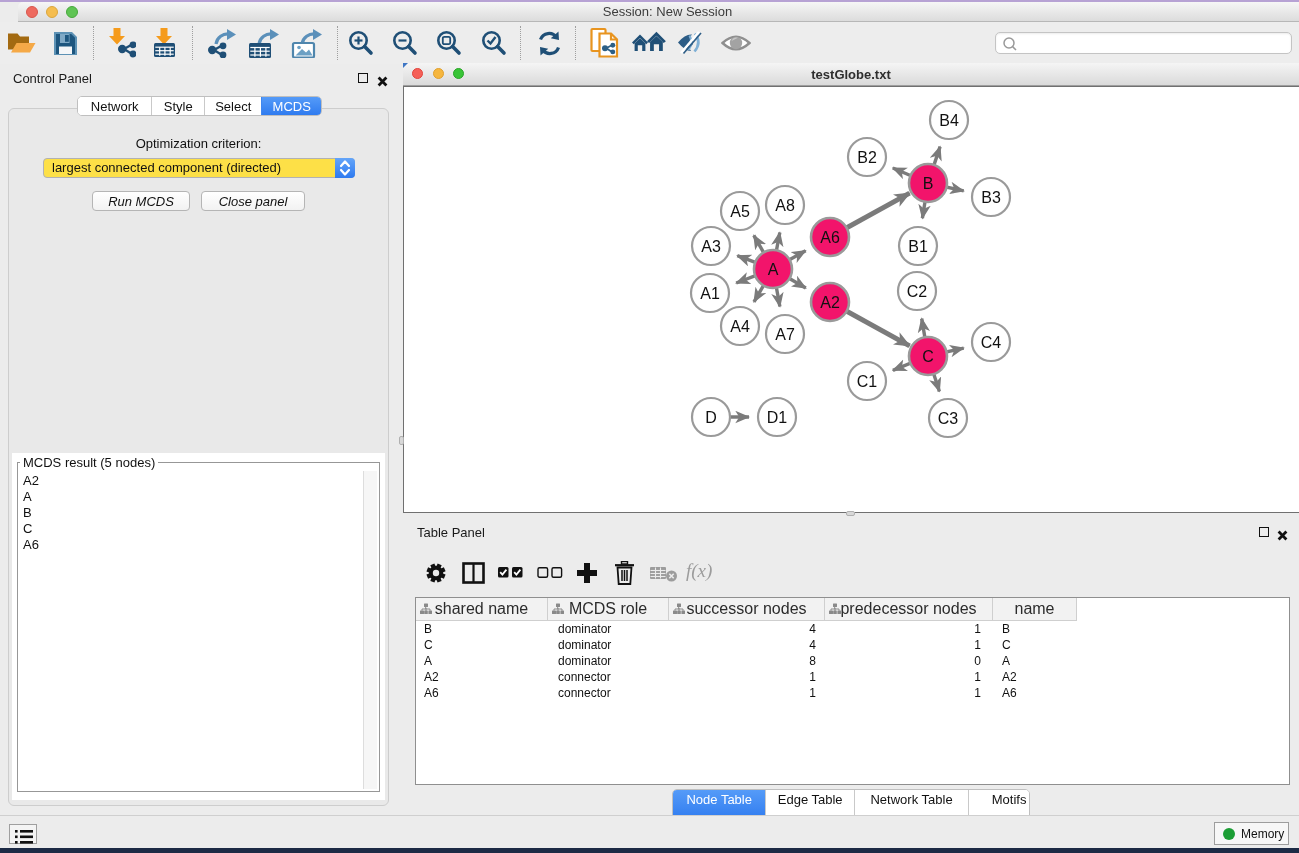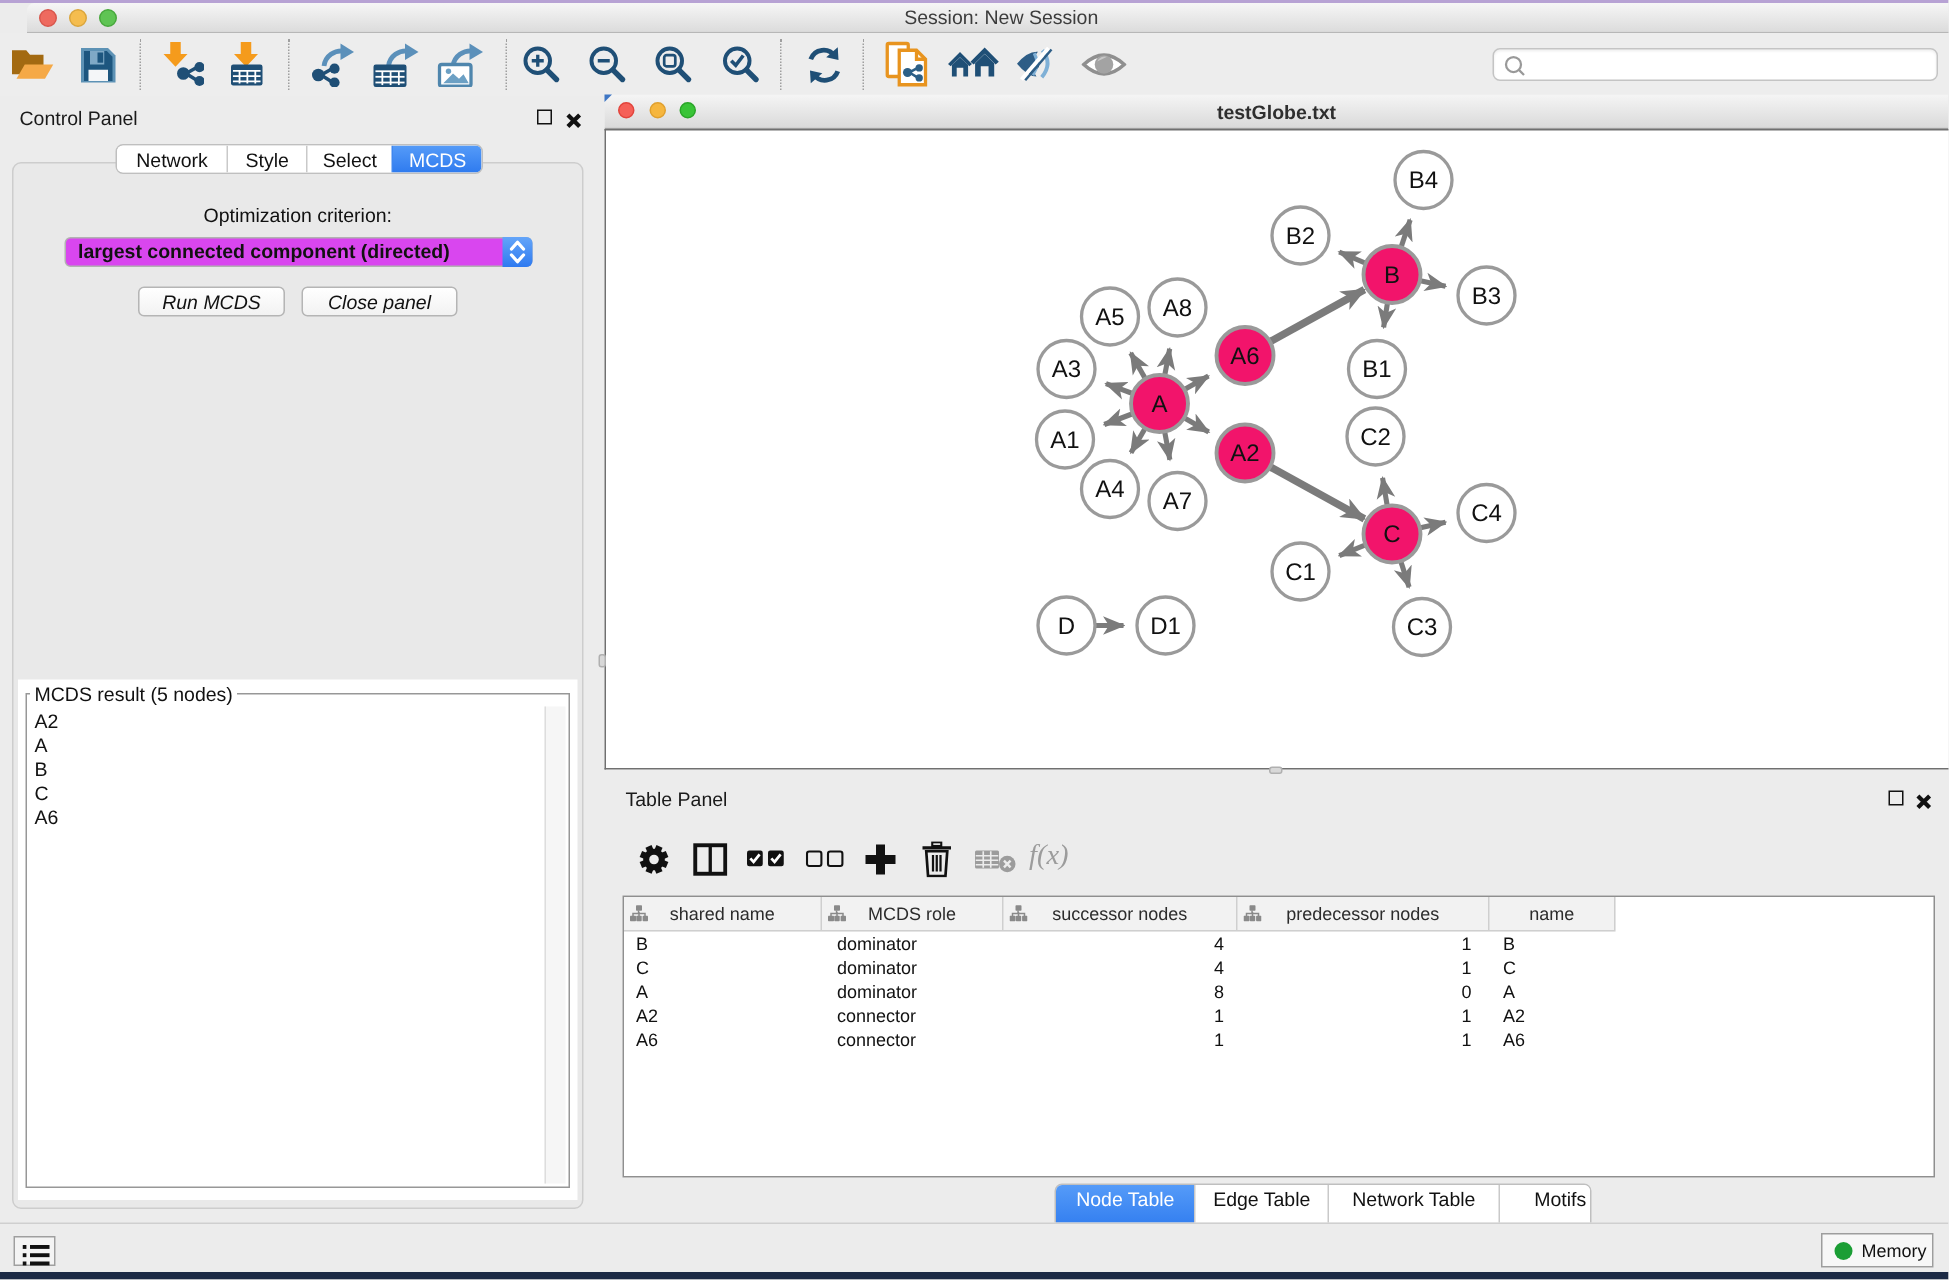--- a/index.html
+++ b/index.html
@@ -30,22 +30,22 @@
   border:1px solid #cdcdcd; border-radius:6px; }
 
 .seg { display:flex; border:1px solid #bfbfbf; border-radius:5px; background:#fff; overflow:hidden; }
 .seg div { font-size:13px; color:#111; text-align:center; border-left:1px solid #c9c9c9; background:#fff; }
 .seg div:first-child { border-left:none; }
 .seg .sel { background:linear-gradient(#559bf8,#2f7bef); color:#fff; border-left-color:#3f87f0; }
 #cp-tabs { left:77px; top:96px; width:245px; height:20px; }
 #cp-tabs div { line-height:19px; }
 
 #opt-label { left:0px; top:136px; width:397px; text-align:center; font-size:13px; color:#111; }
-#dropdown { left:43px; top:158px; width:312px; height:20px; background:#d946ef;
-  border:1px solid #b2b2b2; border-radius:4px; font-size:13px; color:#111; line-height:18px; padding-left:8px;font-weight:bold; }
+#dropdown { left:43px; top:158px; width:312px; height:20px; background:#fde047;
+  border:1px solid #b2b2b2; border-radius:4px; font-size:13px; color:#111; line-height:18px; padding-left:8px; }
 #dd-btn { right:-1px; top:-1px; width:20px; height:20px; border-radius:0 4px 4px 0;
   background:linear-gradient(#64a5f9,#2e7af0); position:absolute; }
 .btn { background:linear-gradient(#ffffff,#f2f2f2); border:1px solid #b5b5b5; border-radius:4px;
   font-size:13px; color:#111; text-align:center;font-style:italic; }
 #btn-run   { left:92px;  top:191px; width:98px;  height:20px; line-height:19px; }
 #btn-close { left:201px; top:191px; width:104px; height:20px; line-height:19px; }
 
 #cp-white { left:12px; top:453px; width:373px; height:347px; background:#fff; }
 #mcds-box { left:17px; top:462px; width:363px; height:330px; border:1px solid #979797; background:#fff; }
 #mcds-label { left:2px; top:-8px; position:absolute; background:#fff; padding:0 3px; font-size:13px; color:#111; }
@@ -62,27 +62,27 @@
 #ntl-r { left:9px; background:#f56058; border:1px solid #e2443c; }
 #ntl-y { left:29.5px; background:#f6b63e; border:1px solid #e0a02e; }
 #ntl-g { left:50px; background:#39c437; border:1px solid #2aa528; }
 #net-nub { left:-4px; top:373px; width:5px; height:9px; background:#d8d8d8; border:1px solid #b0b0b0; border-radius:2px; }
 #net-nub2 { left:443px; top:448px; width:9px; height:5px; background:#d8d8d8; border:1px solid #b0b0b0; border-radius:2px; }
 
 
 #tp-title { left:417px; top:525px; font-size:13px; color:#1a1a1a; }
 #tbl { left:415px; top:597px; width:875px; height:188px; background:#fff; border:1px solid #8f8f8f; }
 #tbl-head { position:absolute; left:0; top:0; height:23px; width:661px; background:#f2f2f2;
-  border-bottom:1px solid #cfcfcf; font-size:12px; color:#2c2c2c; }
+  border-bottom:1px solid #cfcfcf; font-size:16px; color:#2c2c2c; }
 .hc { position:absolute; top:0; height:22px; border-right:1px solid #cfcfcf; text-align:center; line-height:22px; }
 .hicon { position:absolute; top:5px; }
 .tr { position:absolute; left:0; width:875px; height:16px; font-size:12px; color:#111; }
 .td { position:absolute; top:0; height:16px; line-height:16px; }
 
-#tp-tabs { left:672px; top:789px; width:358px; height:32px;margin-left:31px; }
+#tp-tabs { left:672px; top:789px; width:358px; height:32px; }
 #tp-tabs div { line-height:20px; }
 
 
 #statusbar { left:0; top:815px; width:1299px; height:33px; background:#ececec; border-top:1px solid #cfcfcf; }
 #list-btn { left:9px; top:824px; width:28px; height:20px; background:#f4f4f4;
   border:1px solid #9f9f9f; }
 #mem-btn { left:1214px; top:822px; width:75px; height:23px; background:#f7f7f7;
   border:1px solid #9d9d9d; font-size:12px; color:#111; }
 #mem-btn .dot { position:absolute; left:8px; top:5px; width:12px; height:12px; border-radius:50%; background:#1b9e35; }
 #mem-btn .t { position:absolute; left:26px; top:4px; }

